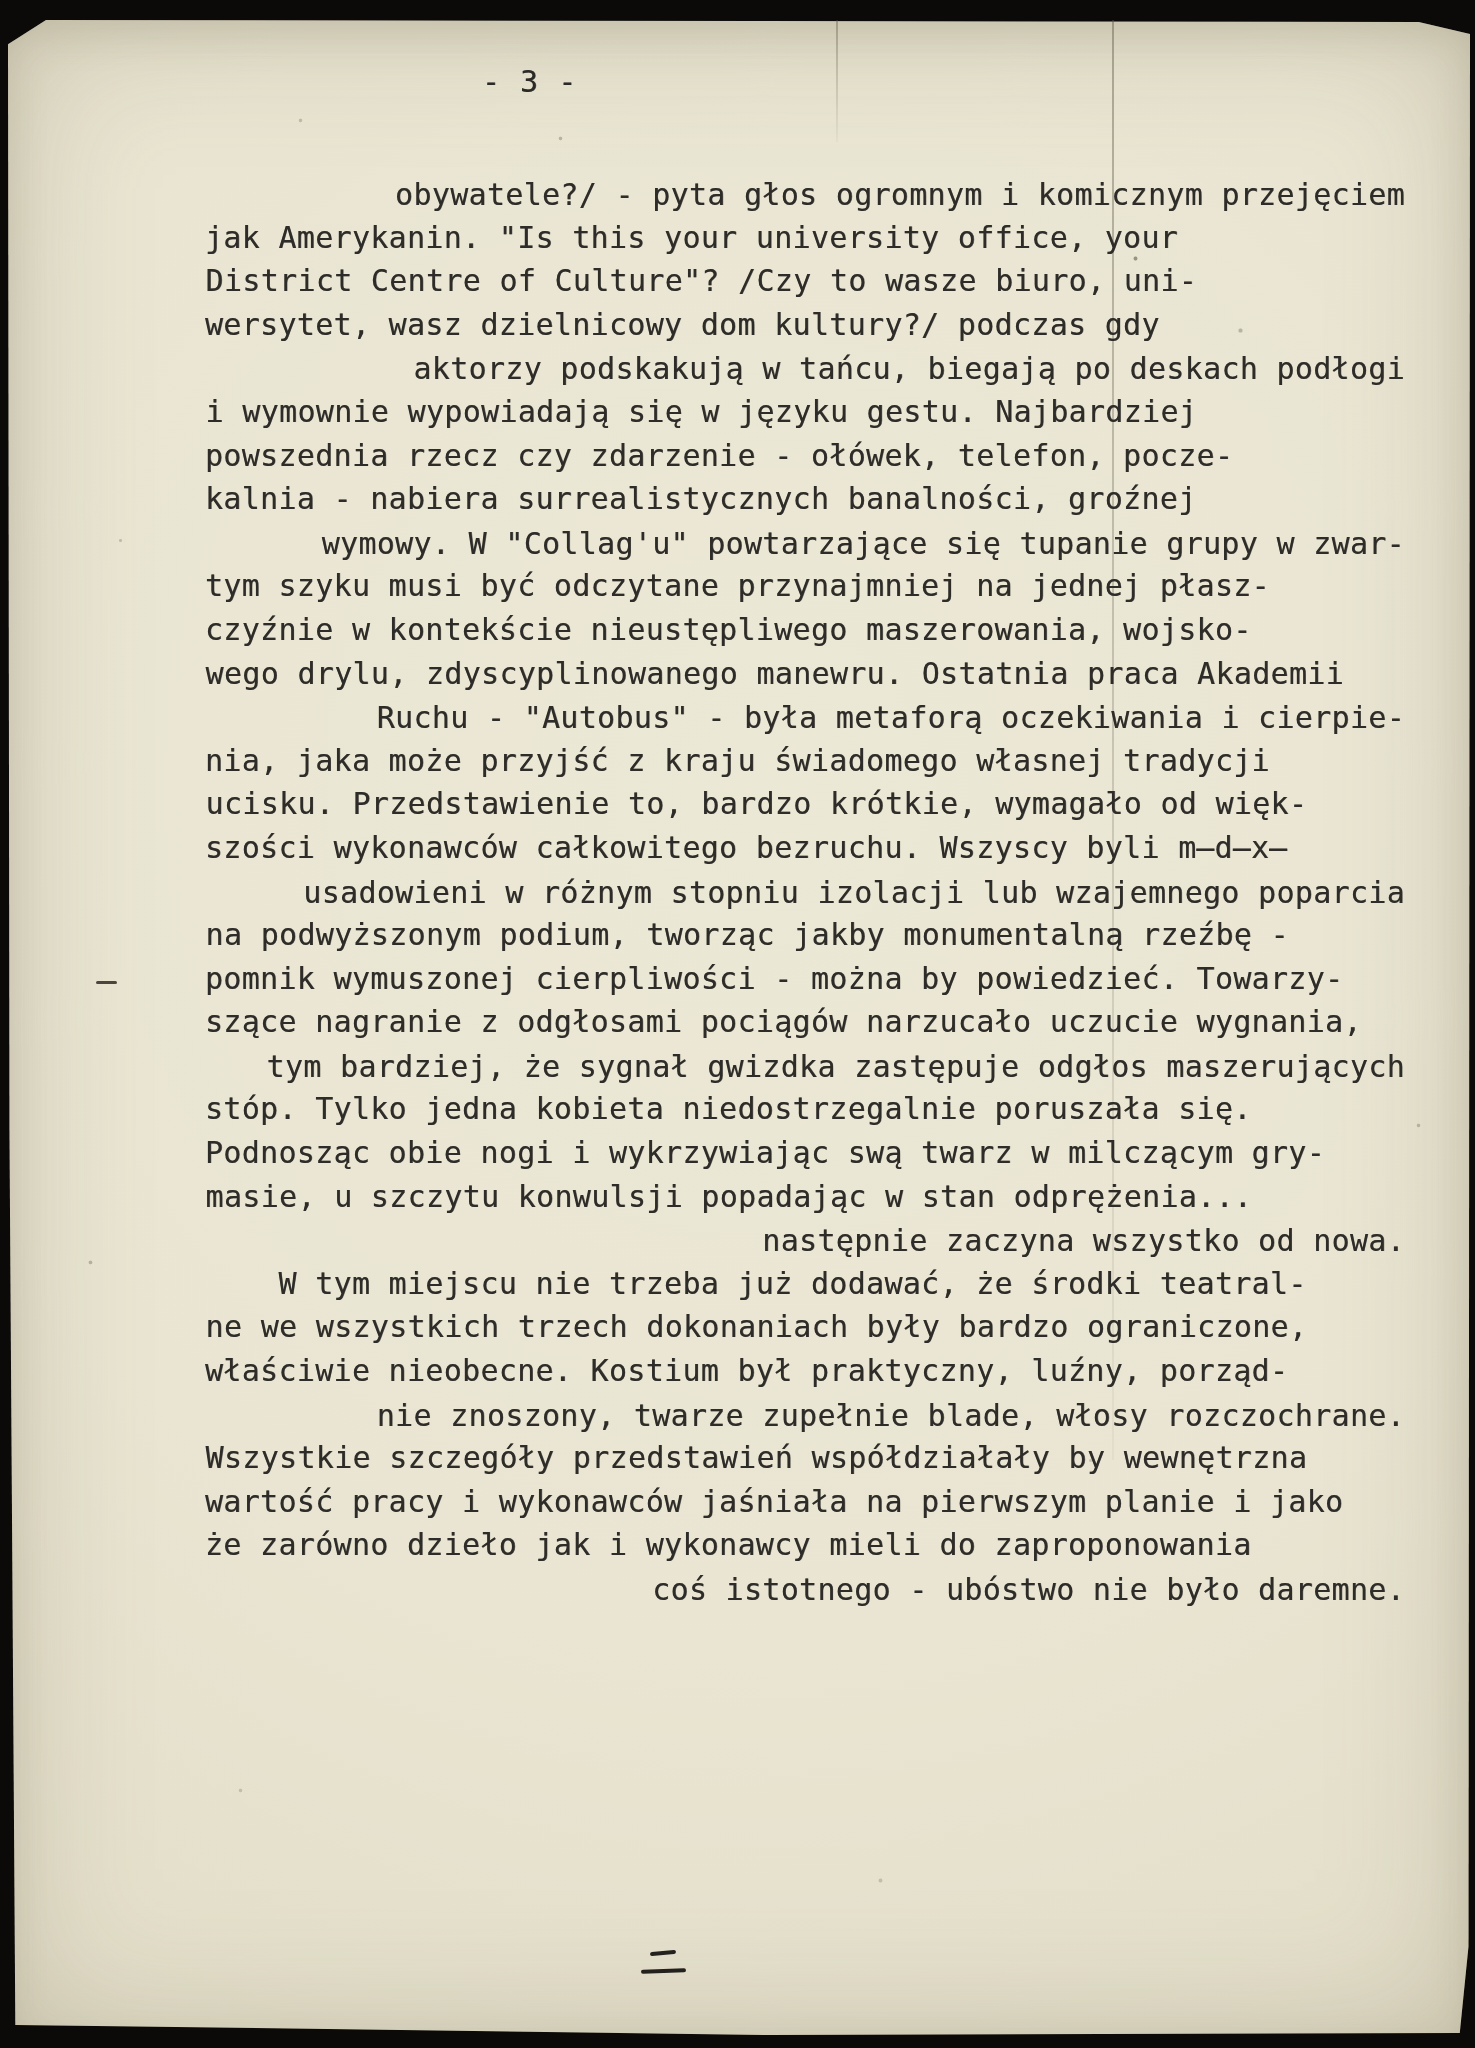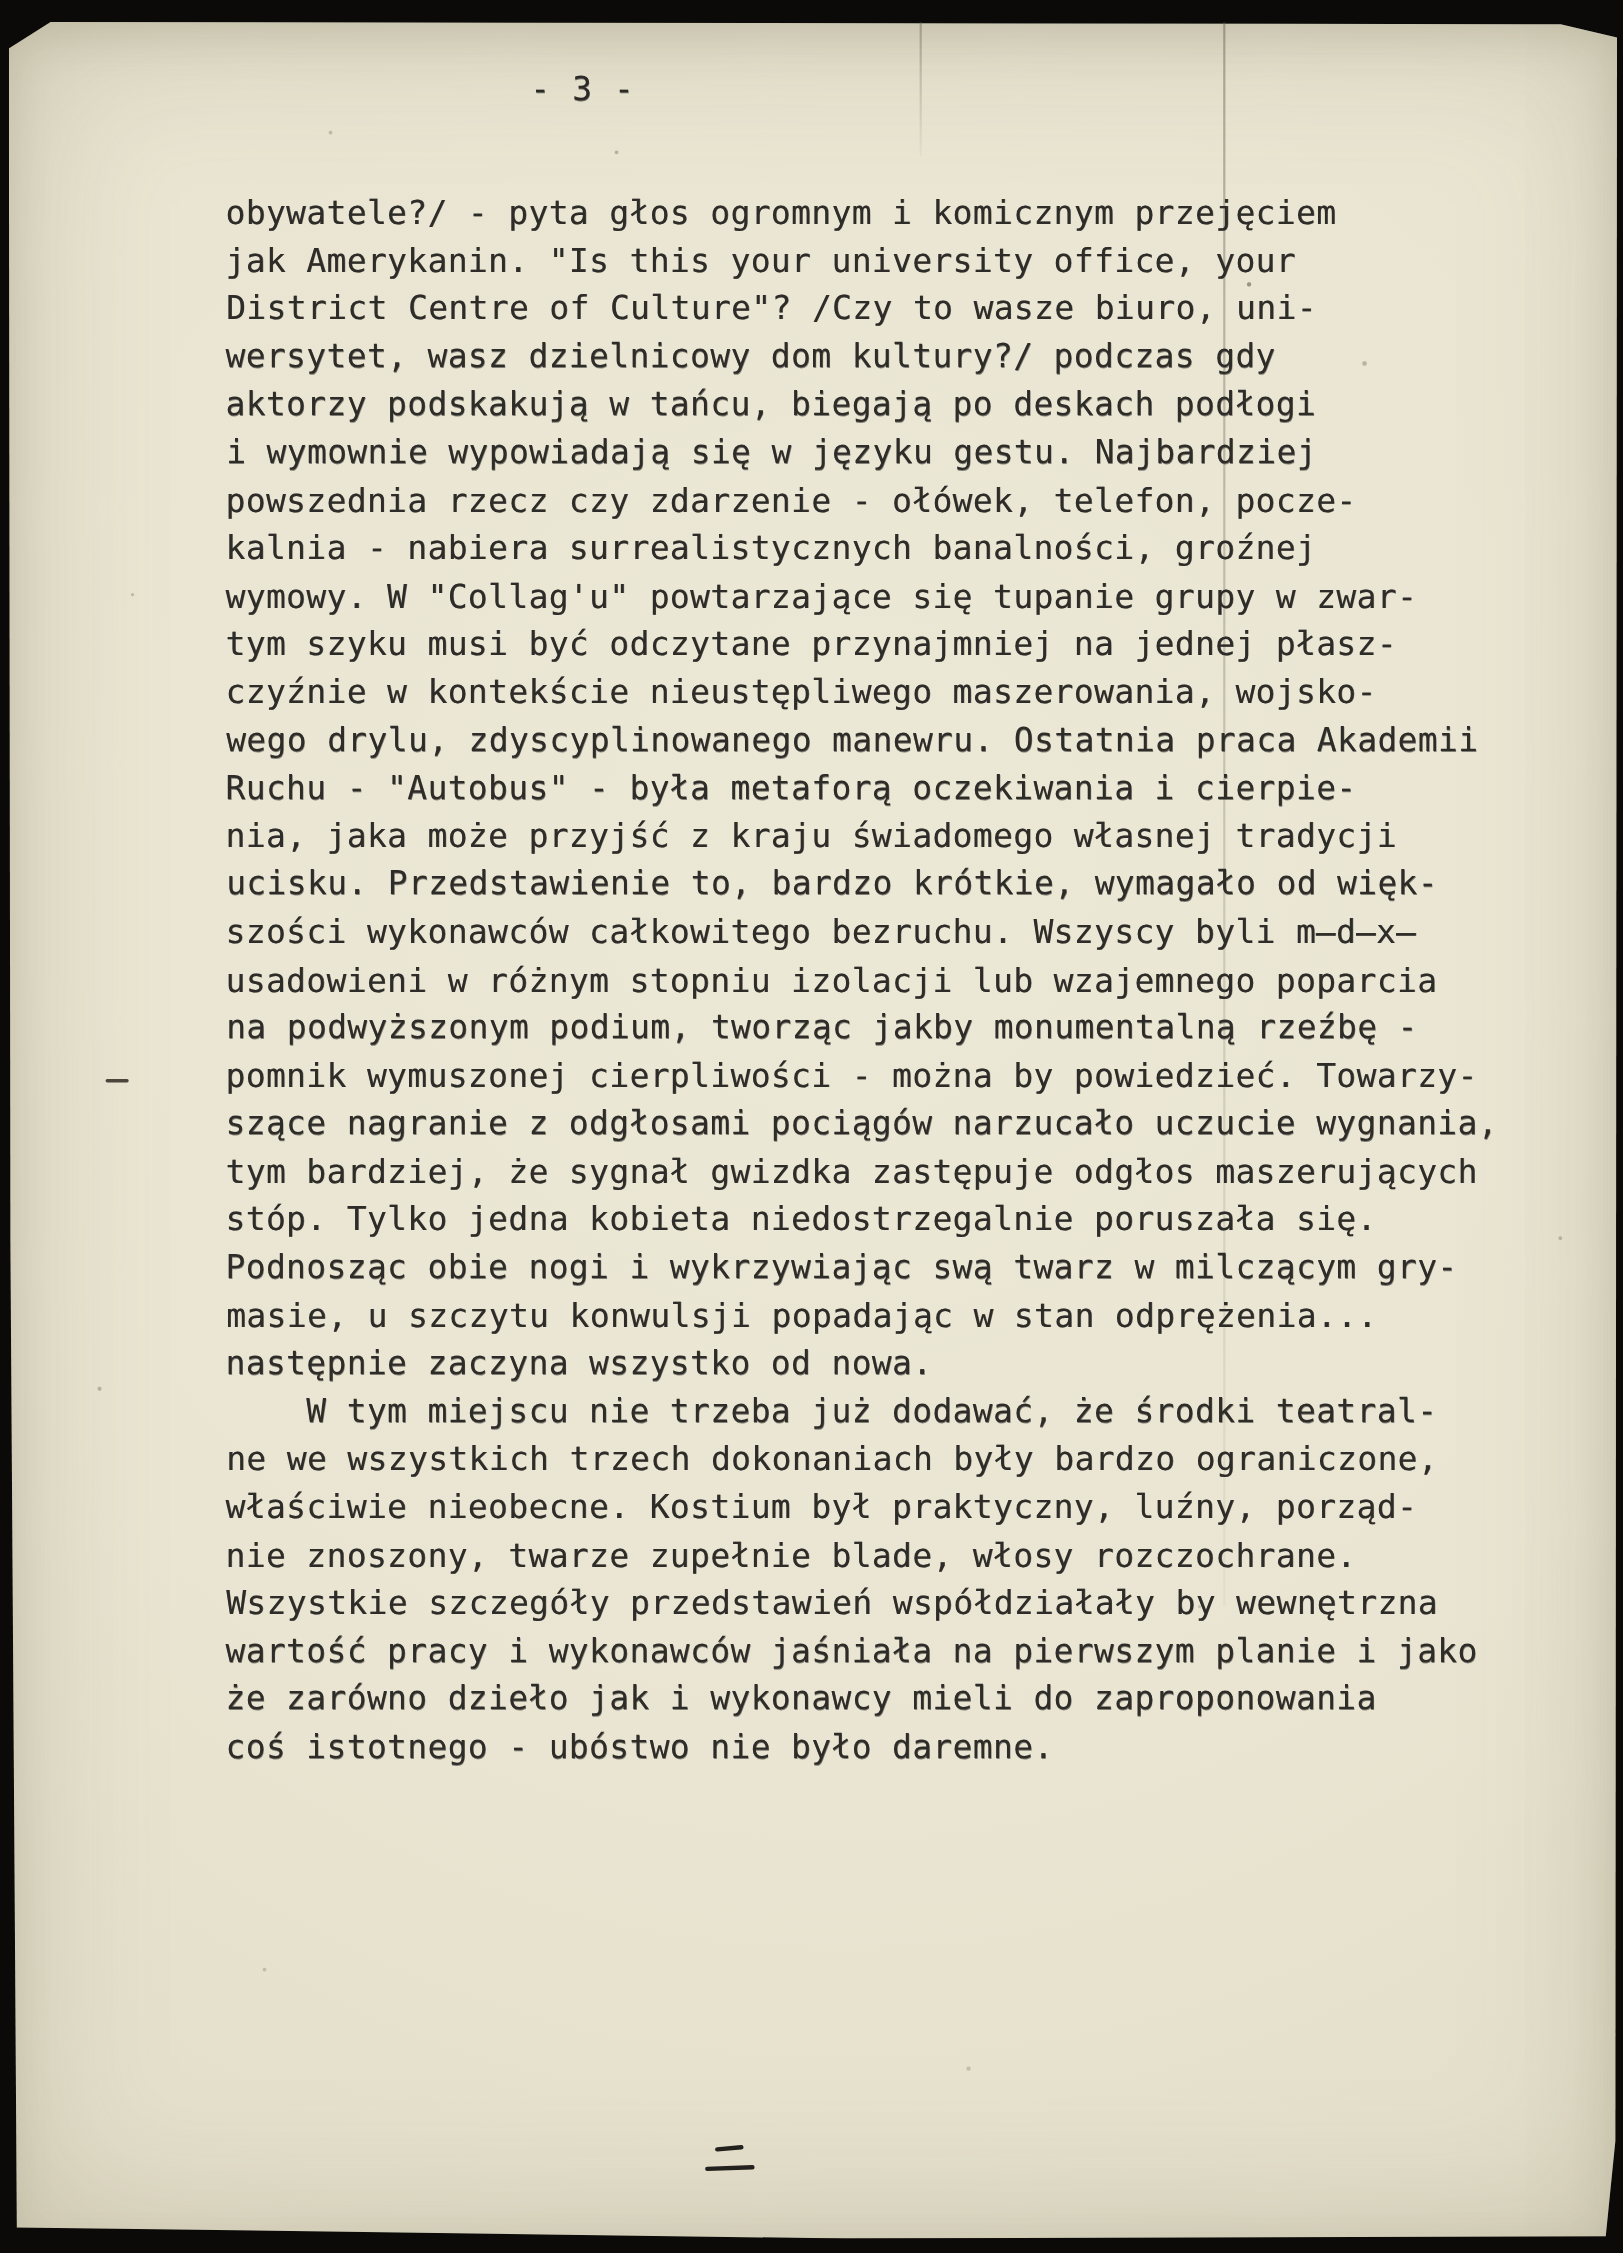--- a/index.html
+++ b/index.html
@@ -77,21 +77,21 @@
     color: #2e2c28;
     font-size: 30px;
     line-height: 43.6px;
     letter-spacing: 0.3px;
     white-space: pre;
     text-shadow: 0.4px 0.4px 0.6px rgba(44, 42, 38, 0.55);
   }
   .text-block .line { height: 43.6px; }
   
   .text-block .line:nth-child(3n)   { transform: translateX(0.6px); }
-  .text-block .line:nth-child(4n+1) { transform: translateY(0.5px); }
+  .text-block .line:nth-child(4n+1) { transform: translateY(0.5px); text-align: right; }
 </style>
 </head>
 <body>
 
 <div class="paper"></div>
 
 <div class="crease-long"></div>
 <div class="crease-top"></div>
 <div class="mark mark-equals-top"></div>
 <div class="mark mark-equals-bottom"></div>

